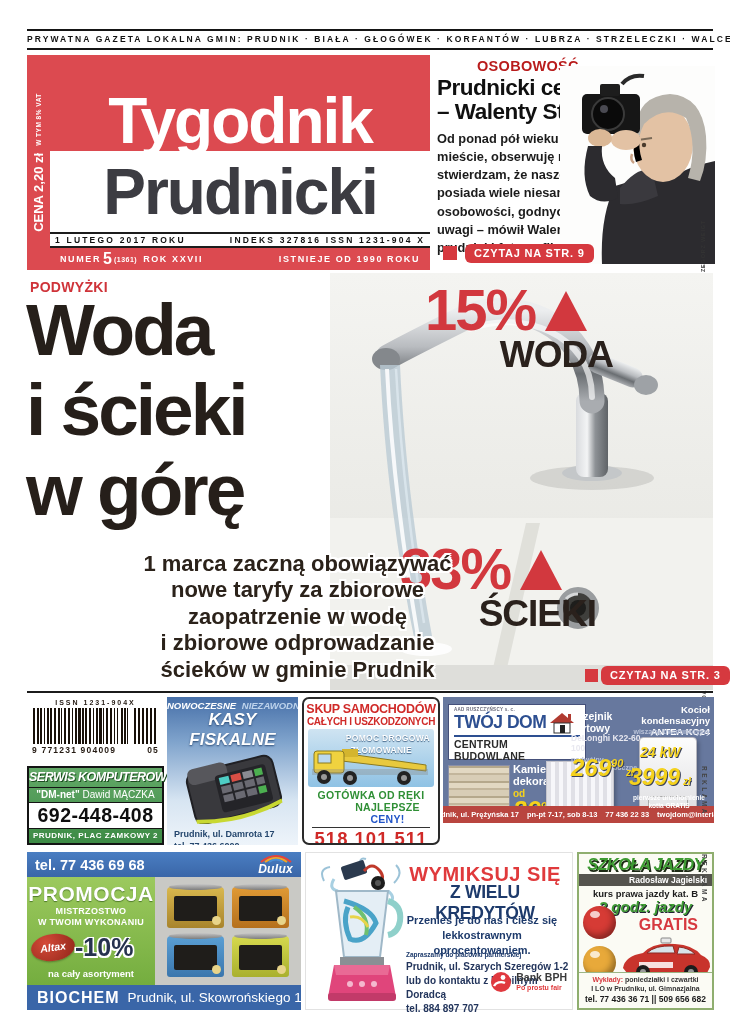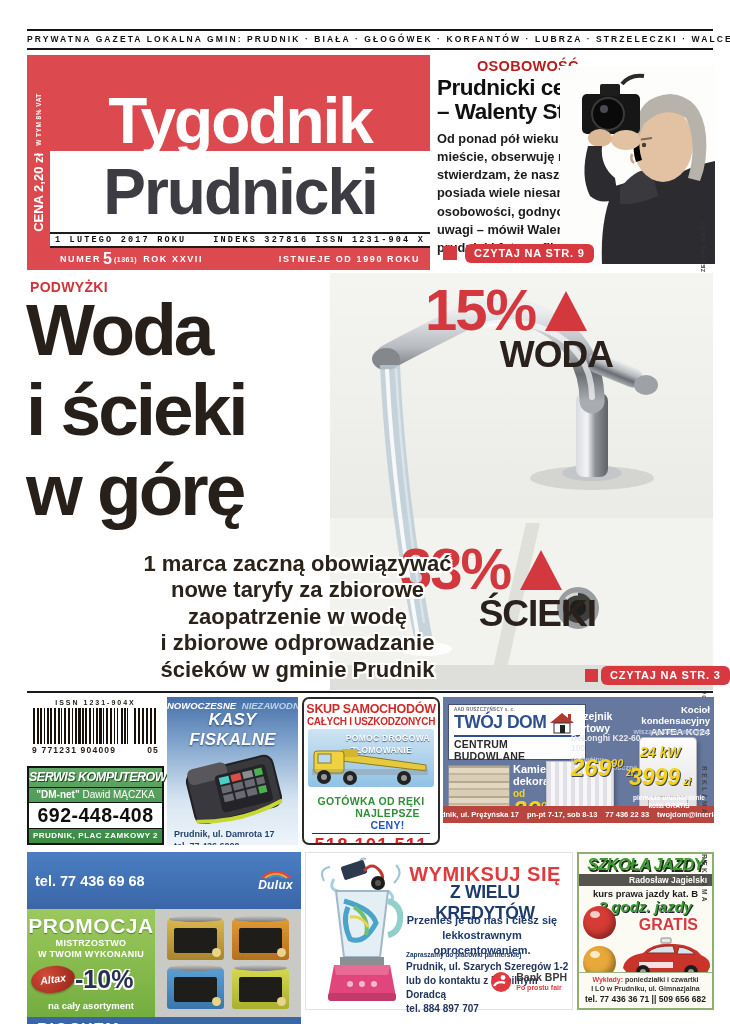--- a/index.html
+++ b/index.html
@@ -18,21 +18,21 @@
   .mh-price{font-size:13px;font-weight:800;}
   .mh-vat{font-size:6.5px;font-weight:700;letter-spacing:0.5px;}
   .mh-red{position:absolute;left:23px;top:0;width:380px;height:96px;background:#dc4a50;
           display:flex;align-items:flex-end;justify-content:center;}
   .mh-t1{color:#fff;font-size:64px;font-weight:800;letter-spacing:-2px;line-height:0.92;}
   .mh-white{position:absolute;left:23px;top:96px;width:380px;height:81px;background:#fff;
             display:flex;align-items:center;justify-content:center;}
   .mh-t2{color:#3c3c42;font-size:64px;font-weight:800;letter-spacing:-2px;line-height:1;}
   .mh-date{position:absolute;left:23px;top:177px;width:380px;height:16px;border-top:2px solid #1c1c1c;
            border-bottom:2px solid #1c1c1c;display:flex;justify-content:space-between;align-items:center;
-           padding:0 5px;box-sizing:border-box;font-size:8.5px;font-weight:700;letter-spacing:2.2px;white-space:nowrap;font-family:Liberation Mono, monospace;}
+           padding:0 5px;box-sizing:border-box;font-size:8.5px;font-weight:700;letter-spacing:2.2px;white-space:nowrap;}
   .mh-numer{position:absolute;left:23px;top:193px;width:380px;height:22px;background:#dc4a50;color:#fff;
             display:flex;align-items:center;justify-content:space-between;padding:0 10px;
             box-sizing:border-box;font-size:9px;font-weight:700;letter-spacing:1.6px;white-space:nowrap;}
   .mh-numer .big5{font-size:16px;font-weight:800;letter-spacing:0;margin:0 2px;}
   .mh-numer .small{font-size:7px;letter-spacing:0.5px;margin-right:6px;}
   .mh-left{display:flex;align-items:center;}
   
   .pers{position:absolute;left:437px;top:58px;width:276px;height:212px;}
   .pers-kicker{position:absolute;left:0;top:0;color:#b91c1c;font-size:14.5px;font-weight:800;letter-spacing:0.3px;margin-left:40px;}
   .pers-title{position:absolute;left:0;top:18px;font-size:22.5px;font-weight:800;color:#101010;
@@ -101,21 +101,21 @@
   .skup{position:absolute;left:302px;top:697px;width:138px;height:148px;background:#fff;
         border:2px solid #2a2a2a;border-radius:7px;box-sizing:border-box;text-align:center;overflow:hidden;}
   .sk-l1{font-size:12.5px;font-weight:800;color:#d02a28;margin-top:3px;letter-spacing:-0.3px;}
   .sk-l2{font-size:10px;font-weight:800;color:#d02a28;letter-spacing:-0.3px;}
   .sk-banner{margin:2px 4px 0;height:58px;background:linear-gradient(180deg,#cfe4f2,#8fc2e4);
              position:relative;border-radius:3px;overflow:hidden;}
   .sk-b1{position:absolute;right:4px;top:4px;font-size:8.5px;font-weight:800;color:#fff;
          text-shadow:0 1px 1px #46688a;letter-spacing:0.3px;}
   .sk-b2{position:absolute;right:22px;top:16px;font-size:8.5px;font-weight:800;color:#fff;
          text-shadow:0 1px 1px #46688a;letter-spacing:0.3px;}
-  .sk-l3{font-size:10.5px;font-weight:800;color:#2f8f35;margin-top:8px;letter-spacing:0.3px;text-align:center;}
+  .sk-l3{font-size:10.5px;font-weight:800;color:#2f8f35;margin-top:2px;letter-spacing:0.3px;text-align:center;}
   .sk-l4{font-size:10.5px;font-weight:800;letter-spacing:0.3px;margin-left:33px;}
   .sk-l4 .g{color:#2f8f35;} .sk-l4 .bl{color:#2255c8;}
   .sk-hr{border-top:1.5px solid #333;margin:2px 8px;}
   .sk-phone{font-size:18.5px;font-weight:800;color:#d02a28;letter-spacing:1px;line-height:1;}
   
   .tdom{position:absolute;left:443px;top:697px;width:271px;height:126px;background:#67789e;overflow:hidden;}
   .td-logo{position:absolute;left:5px;top:7px;width:138px;height:56px;background:#fff;
            border:1px solid #45507a;padding:2px 5px;box-sizing:border-box;}
   .td-co{font-size:4.5px;font-weight:700;color:#667;letter-spacing:0.3px;}
   .td-logorow{display:flex;align-items:center;gap:3px;}
@@ -154,21 +154,21 @@
   .td-p3price{position:absolute;left:186px;top:70px;font-size:23px;font-weight:800;font-style:italic;
               color:#f5d21c;text-shadow:1px 1px 0 #3a425c;z-index:3;line-height:0.9;}
   .td-note{position:absolute;left:184px;top:97px;width:84px;text-align:center;font-size:6.5px;
            font-weight:700;color:#fff;line-height:1.3;z-index:3;}
   .td-bar{position:absolute;left:0;bottom:0;width:271px;height:17px;background:#b9453f;color:#fff;
           display:flex;align-items:center;justify-content:center;font-size:7.5px;font-weight:700;white-space:nowrap;}
   .td-sep{width:1px;height:11px;background:#8f332e;margin:0 4px;}
   
   .bio{position:absolute;left:27px;top:852px;width:274px;height:158px;}
   .bio-top{height:25px;background:linear-gradient(180deg,#4a7ec2,#3a66a8);display:flex;
-           justify-content:space-between;align-items:center;padding:16px 8px;color:#fff;}
+           justify-content:space-between;align-items:center;padding:0 8px;color:#fff;}
   .bio-tel{font-size:14.5px;font-weight:700;}
   .bio-dulux{display:flex;flex-direction:column;align-items:center;line-height:1;}
   .bio-duluxtxt{font-size:12px;font-weight:800;font-style:italic;letter-spacing:0.3px;}
   .bio-main{height:108px;display:flex;}
   .bio-green{width:128px;background:linear-gradient(180deg,#9cc95e,#74ad3f);text-align:center;
              color:#fff;position:relative;}
   .bio-promo{font-size:21px;font-weight:800;letter-spacing:0.5px;margin-top:5px;
              text-shadow:0 1px 1px #4e7a28;}
   .bio-sub{font-size:9px;font-weight:700;letter-spacing:0.3px;line-height:1.25;}
   .bio-row{position:relative;height:34px;margin-top:4px;}

